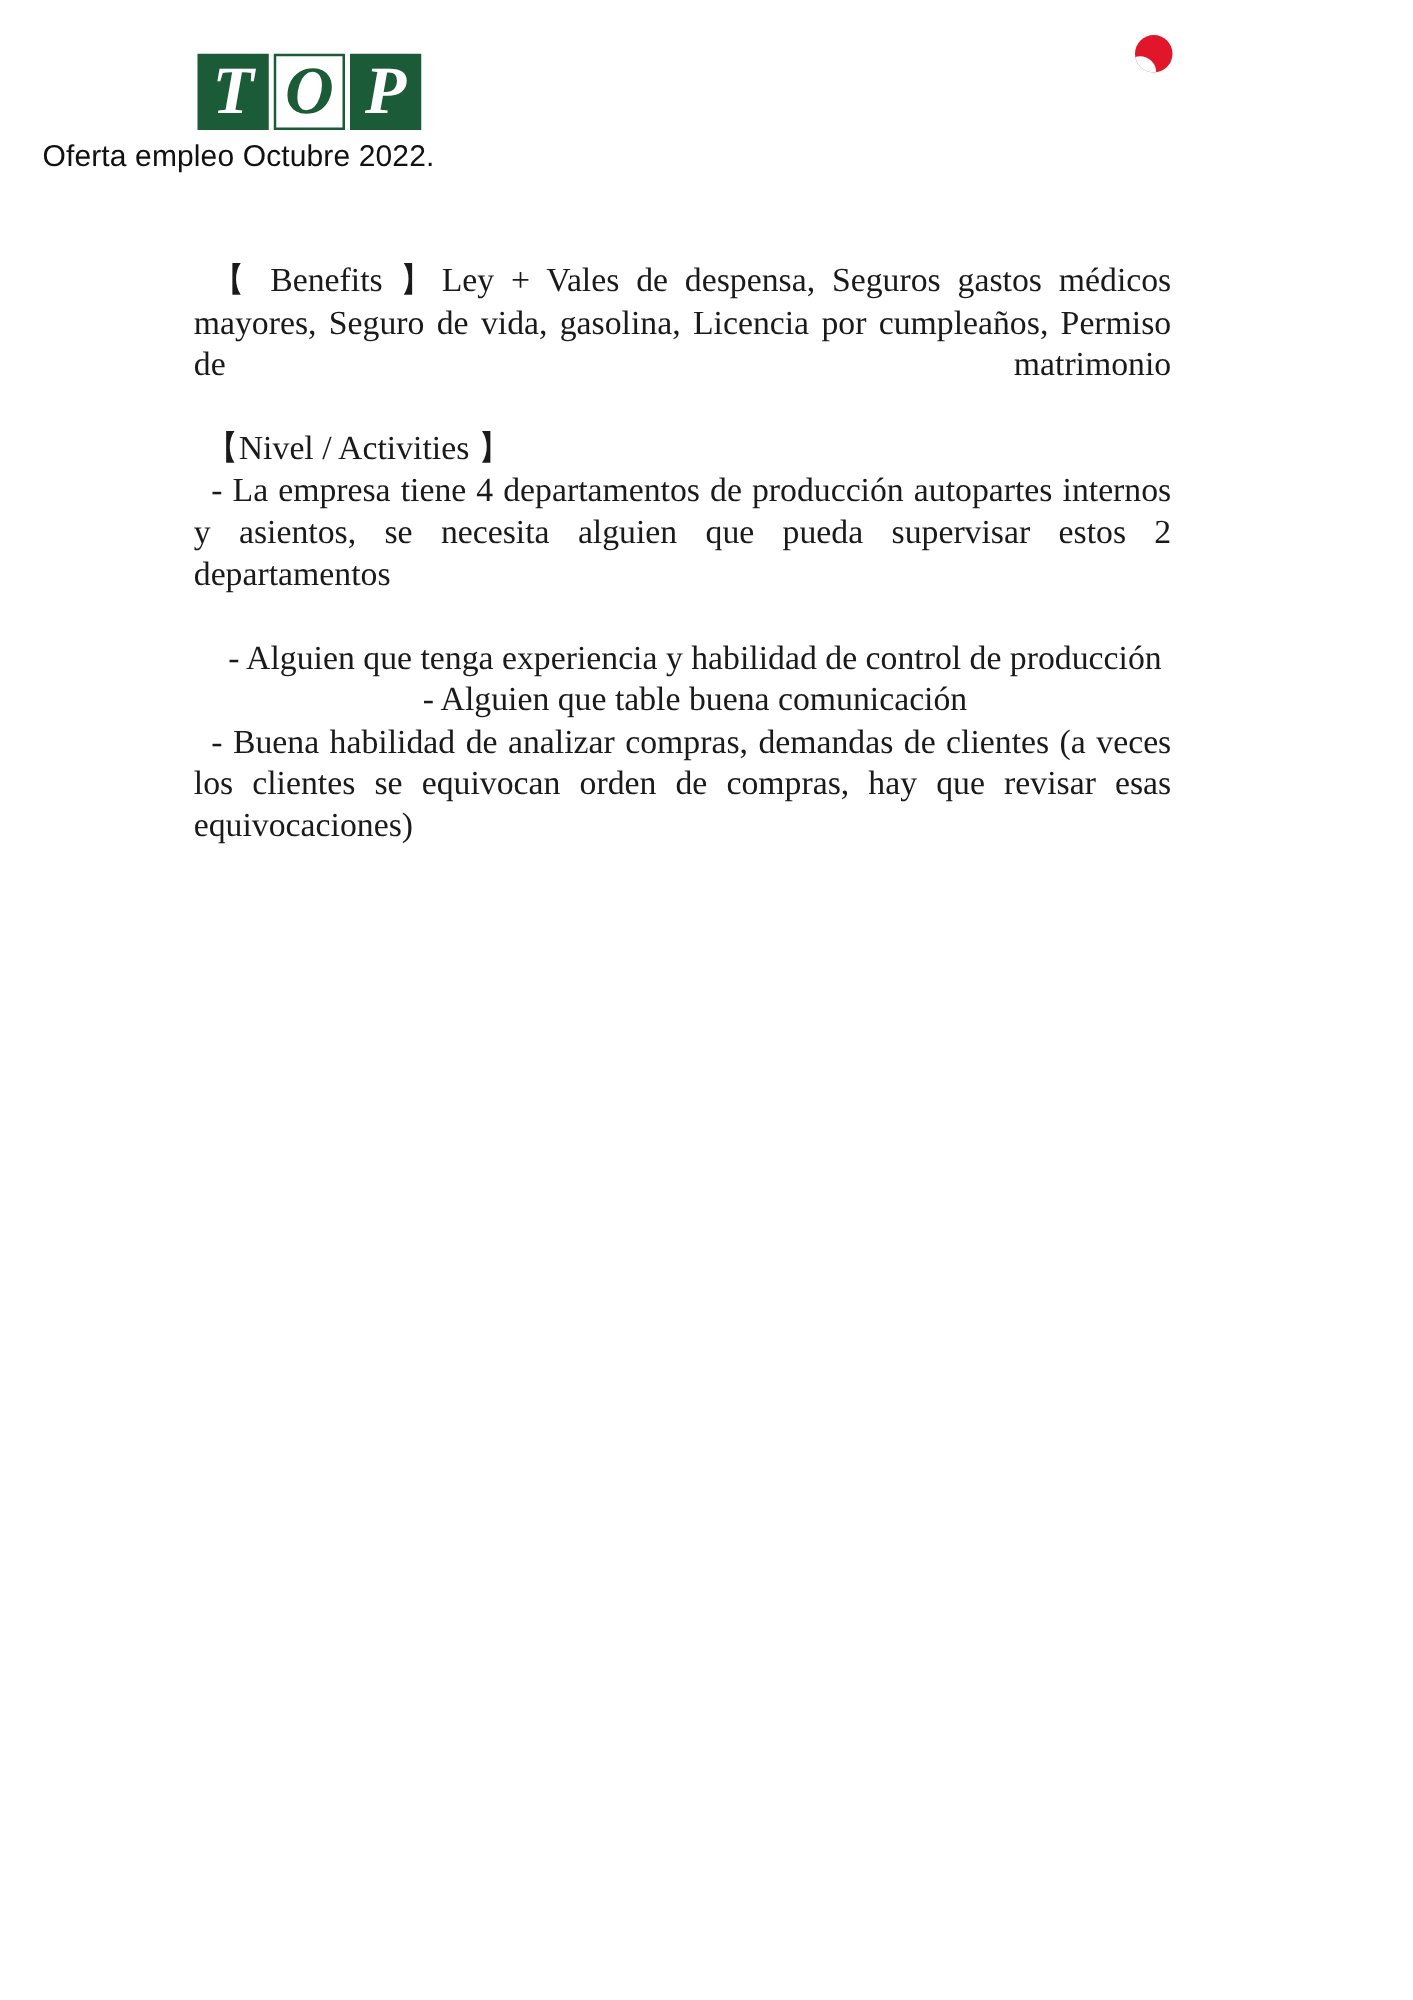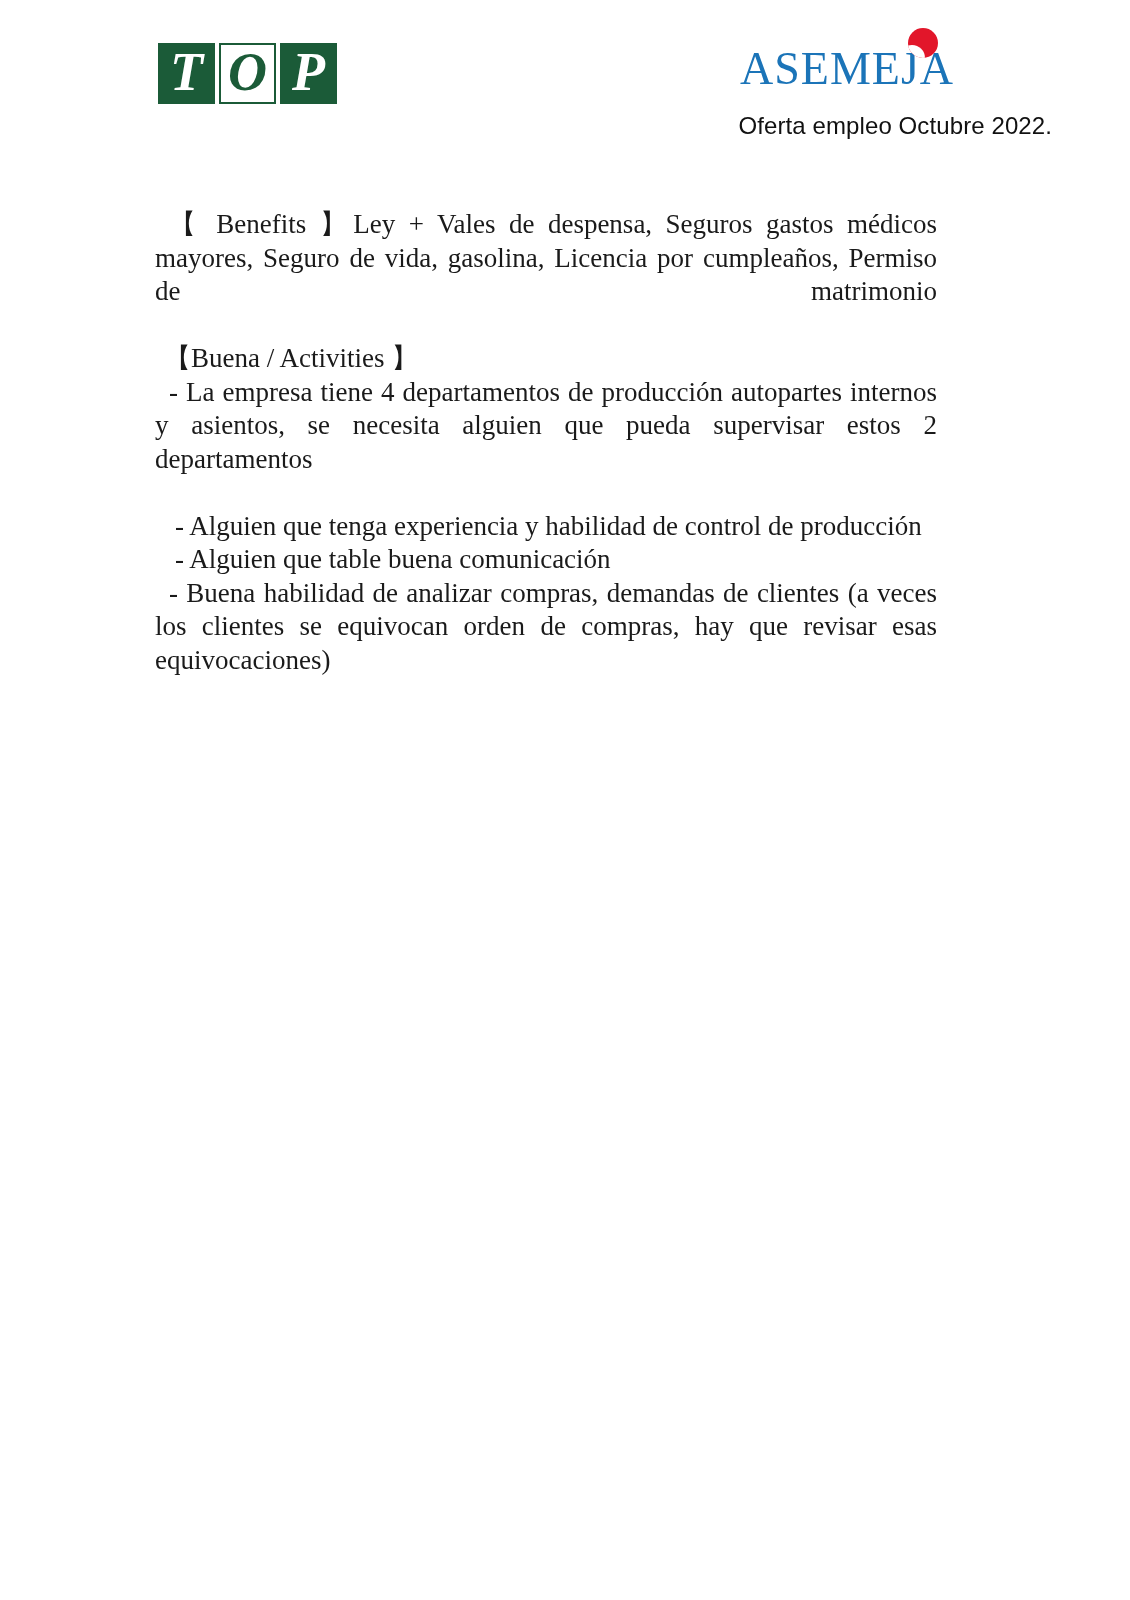--- a/index.html
+++ b/index.html
@@ -105,26 +105,27 @@
     border-radius: 50%;
     background: #ffffff;
   }
 
   
   .doc-title {
     position: absolute;
     left: 0;
     top: 111px;
     width: 1052px;
-    text-align: right;
+    text-align: left;
     font-family: "Liberation Sans", "DejaVu Sans", sans-serif;
     font-size: 24px;
     line-height: 30px;
     color: #111111;
     letter-spacing: 0.1px;
+    padding-left: 34px;
   }
 
   
   .body-block {
     position: absolute;
     left: 155px;
     top: 208px;
     width: 782px;
   }
   .para {
@@ -135,21 +136,21 @@
     margin: 0;
     text-align: justify;
     text-justify: inter-word;
     white-space: pre-wrap;
   }
   .para.justified { text-align: justify; }
   .para.flush { text-align: left; }
   
   .para.indent-sm { text-indent: 9px; }
   .para.indent-md { text-indent: 14px; }
-  .para.indent-lg { text-indent: 20px; }
+  .para.indent-lg { text-indent: 20px; text-align: center; }
 
   
   .para.justified::after {
     content: "";
     display: inline-block;
     width: 100%;
   }
 </style>
 </head>
 <body>
@@ -164,30 +165,29 @@
       </div>
       <div class="top-tile outline">
         <span>O</span>
       </div>
       <div class="top-tile filled">
         <span>P</span>
       </div>
     </div>
 
     <div class="asemeja-logo">
-      <div class="asemeja-word">ASEMEJA</div>
       <div class="asemeja-dot"></div>
     </div>
 
   </div>
 
   <div class="doc-title">Oferta empleo Octubre 2022.</div>
 
   <div class="body-block">
       <p class="para justified indent-md">【 Benefits 】Ley + Vales de despensa, Seguros gastos médicos mayores, Seguro de vida, gasolina, Licencia por cumpleaños, Permiso de matrimonio</p>
-      <p class="para flush indent-sm no-stretch">【Buena / Activities 】</p>
+      <p class="para flush indent-sm no-stretch">【Nivel / Activities 】</p>
       <p class="para justified indent-md">- La empresa tiene 4 departamentos de producción autopartes internos y asientos, se necesita alguien que pueda supervisar estos 2 departamentos</p>
       <p class="para flush indent-lg no-stretch">- Alguien que tenga experiencia y habilidad de control de producción</p>
       <p class="para flush indent-lg no-stretch">- Alguien que table buena comunicación</p>
       <p class="para justified indent-md">- Buena habilidad de analizar compras, demandas de clientes (a veces los clientes se equivocan orden de compras, hay que revisar esas equivocaciones)</p>
     </div>
 
 </div>
 
 </body></html>

